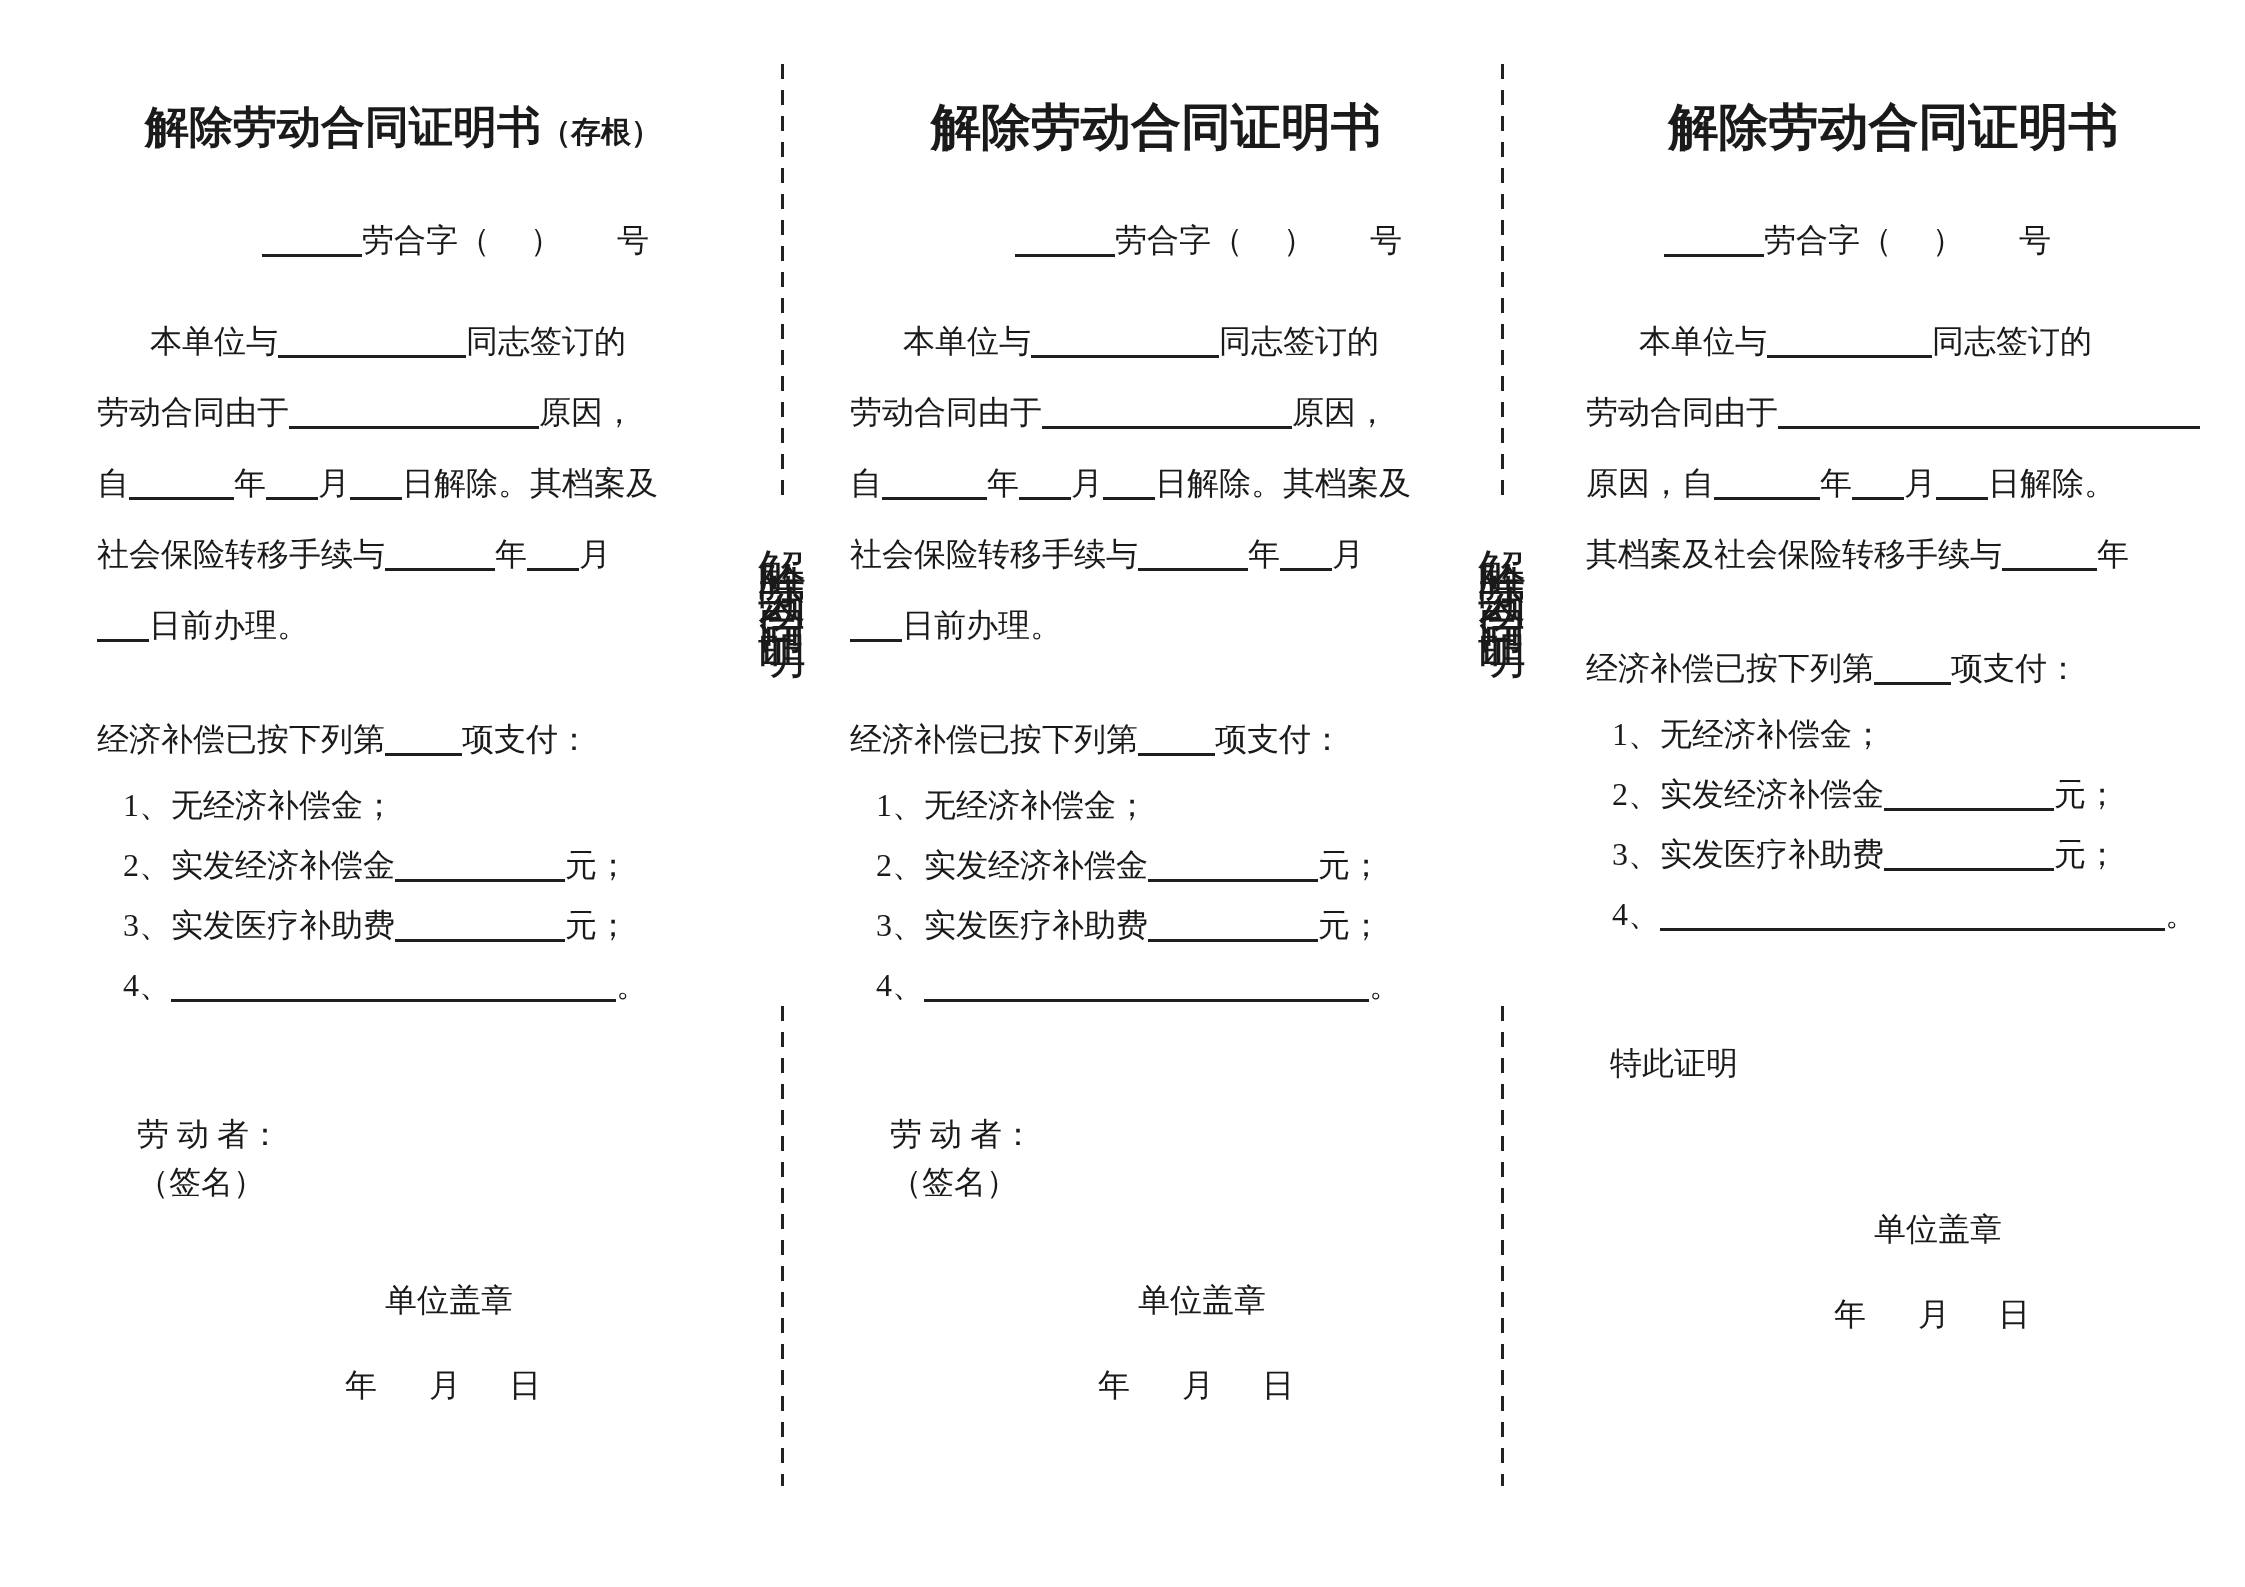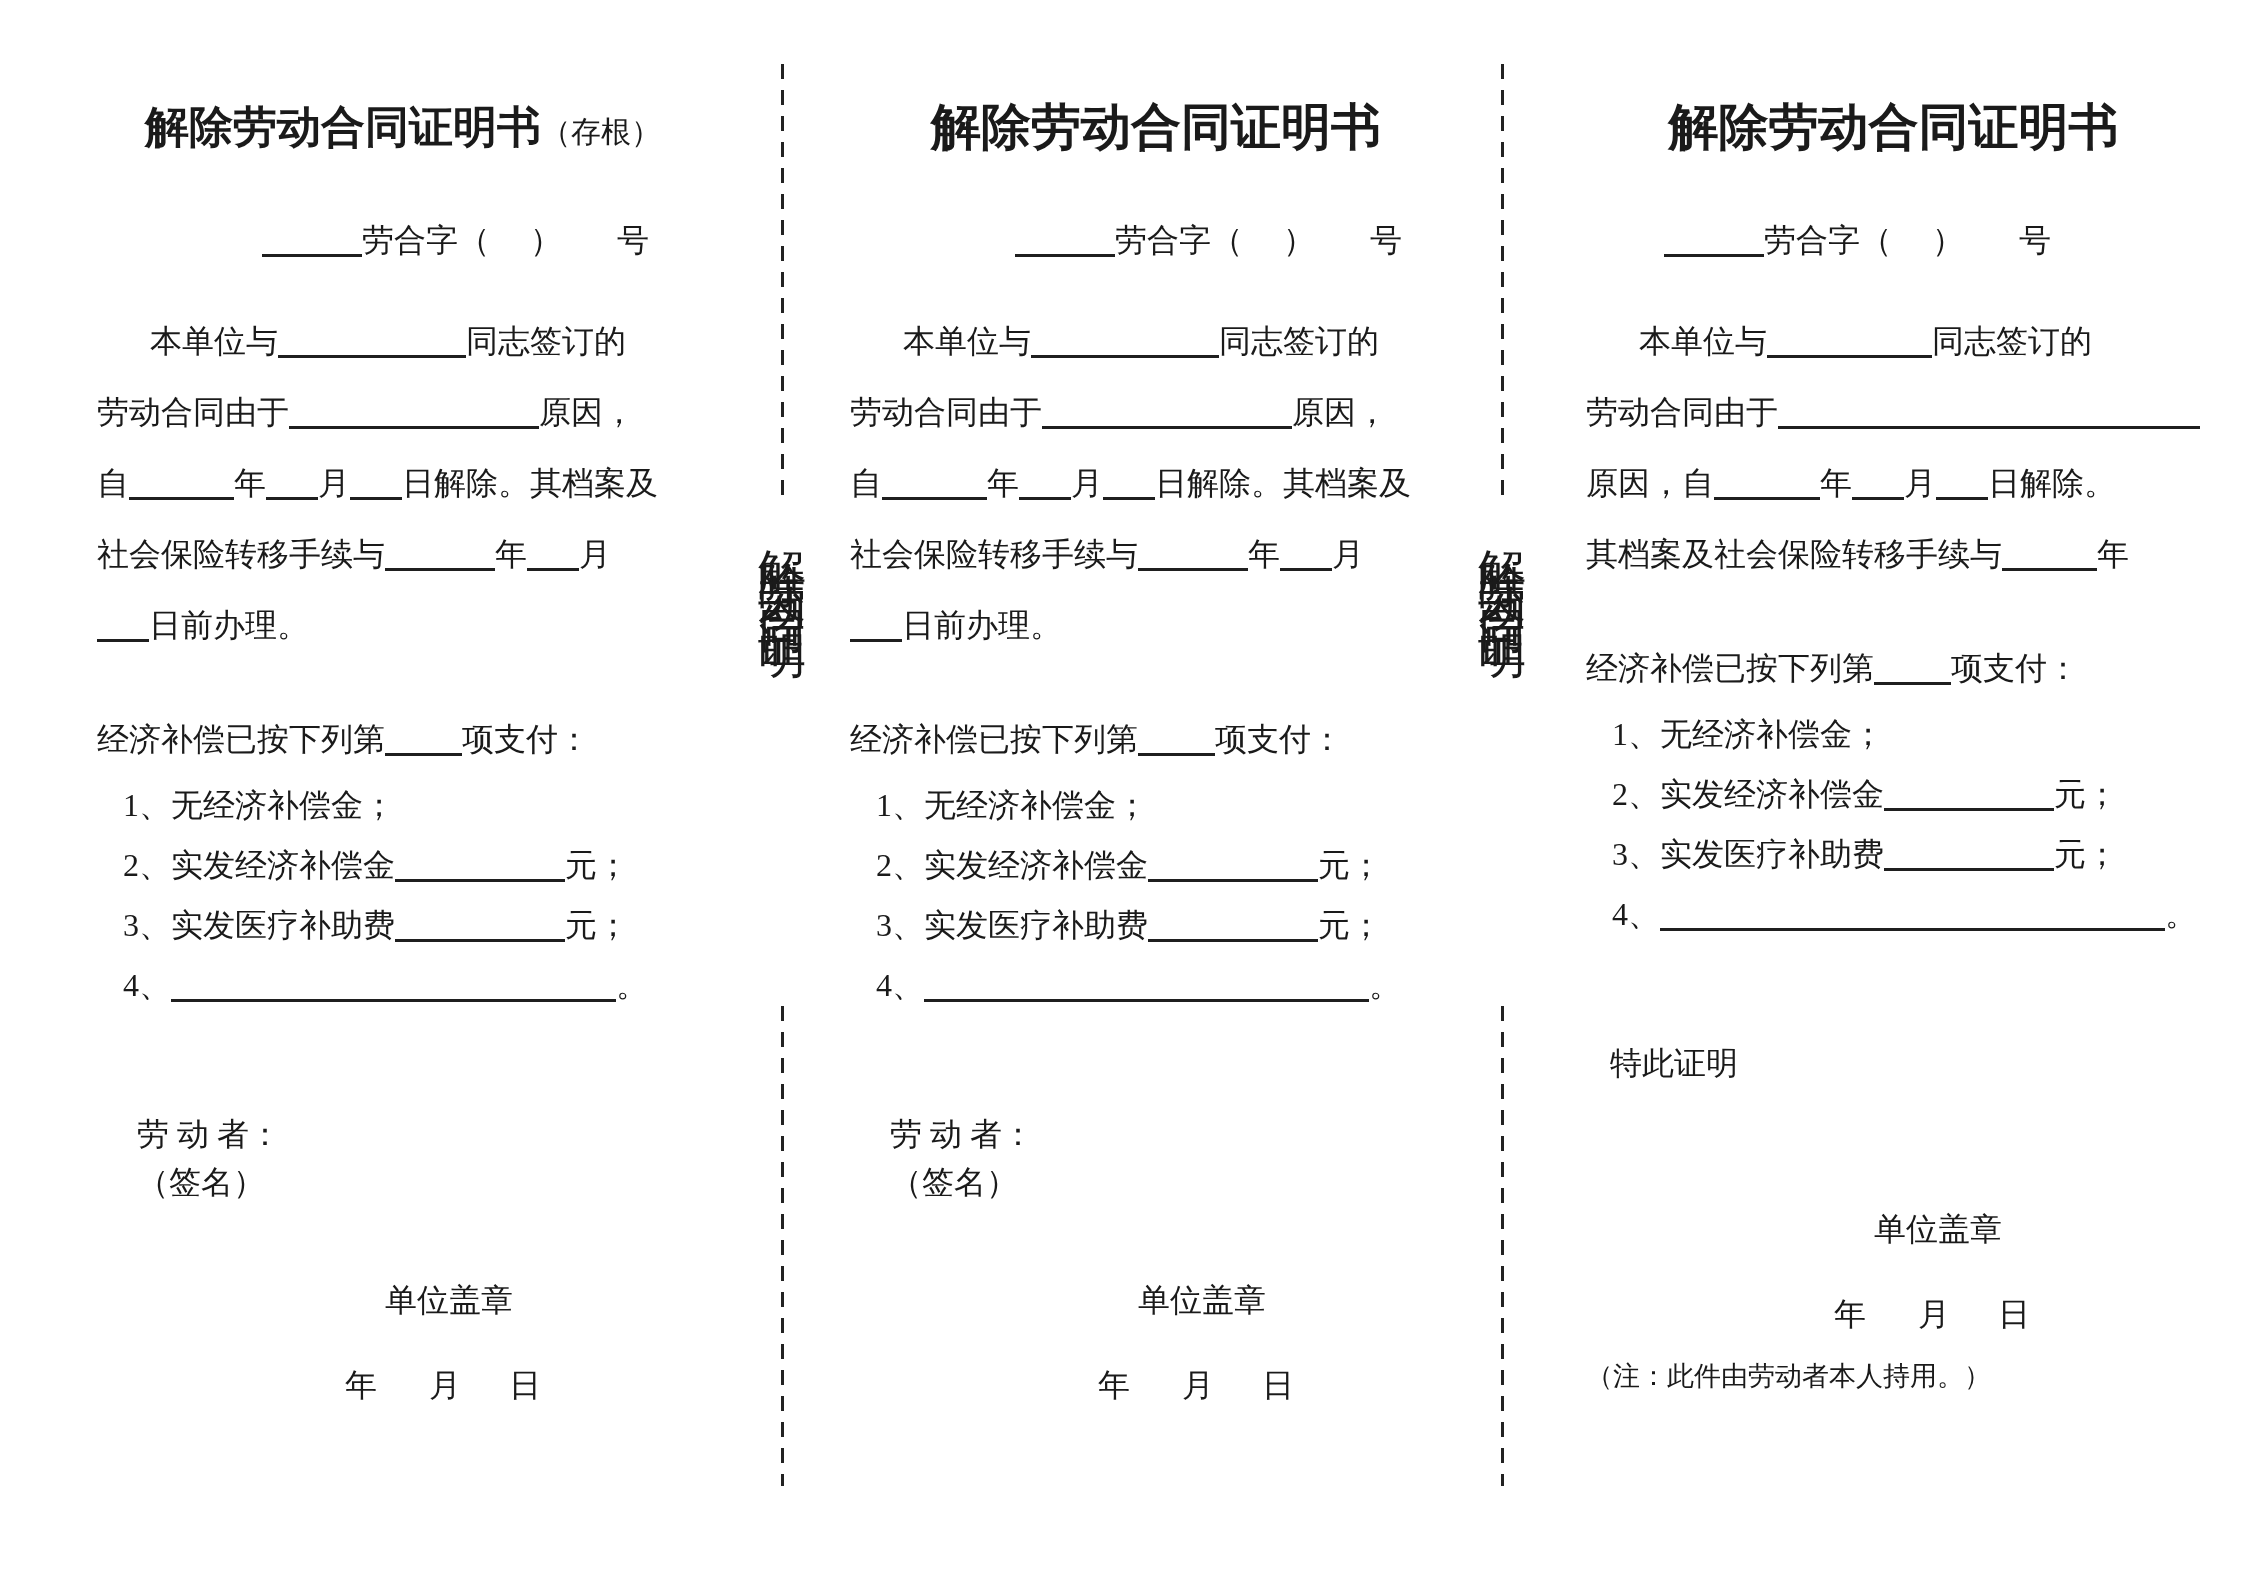--- a/index.html
+++ b/index.html
@@ -15,21 +15,21 @@
 
   .panel { position: absolute; top: 95px; }
   .panel-1 { left: 97px;  width: 612px; }
   .panel-2 { left: 850px; width: 612px; }
   .panel-3 { left: 1586px; width: 615px; }
 
   .title { height: 65px; line-height: 65px; text-align: center; font-weight: 700; white-space: nowrap; }
   .panel-1 .title-main { font-size: 44px; }
   .panel-1 .title-suffix { font-size: 30px; }
   .panel-2 .title-main, .panel-3 .title-main { font-size: 50px; }
-  .title-suffix { font-weight: 400; }
+  .title-suffix { font-weight: 700; }
 
   .ref-line {
     margin-top: 56px; height: 48px; line-height: 48px;
     font-size: 32px; text-align: right; padding-right: 60px; white-space: nowrap;
   }
   .panel-3 .ref-line { padding-right: 150px; }
 
   .body-para { margin-top: 42px; }
   .body-para .line { height: 71px; line-height: 71px; font-size: 32px; white-space: nowrap; }
 
@@ -155,16 +155,15 @@
       <div class="line"><span class="seg-text">2、实发经济补偿金</span><span class="seg-blank" style="width: 170px;"></span><span class="seg-text">元；</span></div>
       <div class="line"><span class="seg-text">3、实发医疗补助费</span><span class="seg-blank" style="width: 170px;"></span><span class="seg-text">元；</span></div>
       <div class="line"><span class="seg-text">4、</span><span class="seg-blank" style="width: 505px;"></span><span class="seg-text">。</span></div>
     </div>
     <div class="signer">
       <div class="s-line">特此证明</div>
       <div class="s-line"></div>
     </div>
     <div class="seal-line">单位盖章</div>
     <div class="date-line"><span class="seg-text">年</span><span class="seg-space" style="width: 52px;"></span><span class="seg-text">月</span><span class="seg-space" style="width: 48px;"></span><span class="seg-text">日</span></div>
-    <div class="note-line">（注：此件由劳动者本人持用。）</div>
   </section>
 
 </div>
 
 </body></html>

